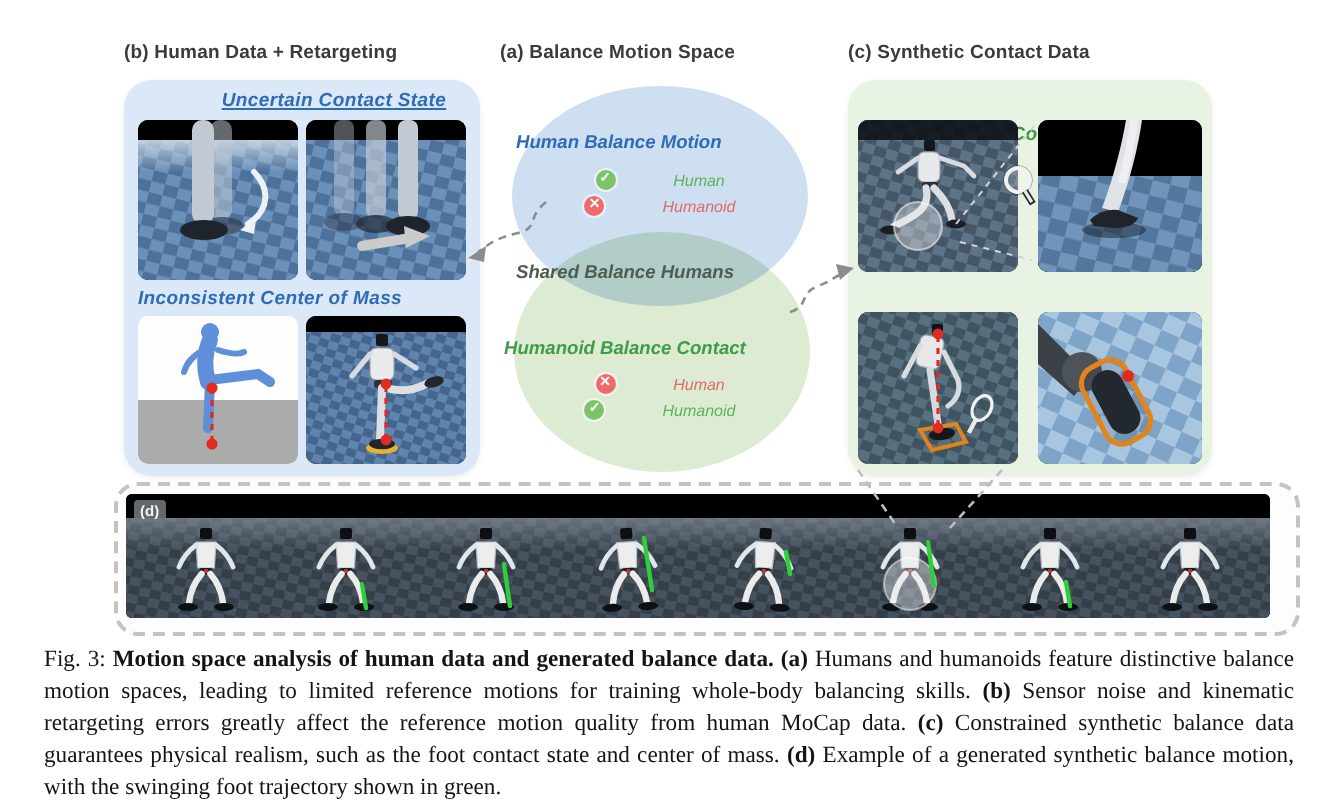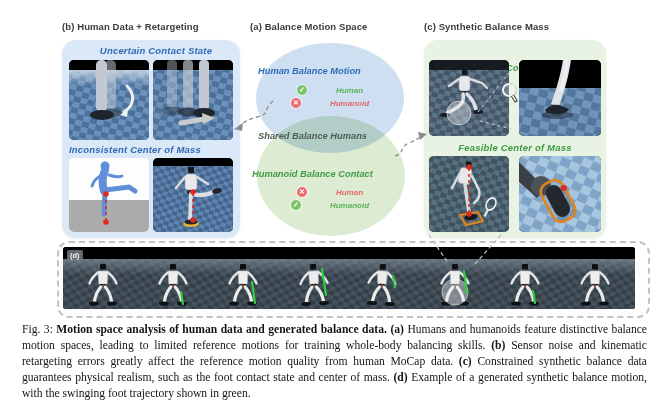--- a/index.html
+++ b/index.html
@@ -16,41 +16,41 @@
   .img-frame svg{display:block;}
   .venn-label{font-size:9.3px;font-weight:700;font-style:italic;}
   .venn-blue{color:#2e6cb5;}
   .venn-green{color:#3f9c47;}
   .venn-gray{color:#4e5d52;}
   .legend-row{display:flex;align-items:center;justify-content:center;gap:5px;height:12px;}
   .legend-icon{width:10px;height:10px;border-radius:50%;display:flex;align-items:center;justify-content:center;
                color:#fff;font-size:7px;line-height:10px;font-weight:700;box-shadow:0 0 0 1px rgba(255,255,255,.6);}
   .icon-check{background:#7cc46a;}
   .icon-cross{background:#ee6b6b;}
-  .legend-text{font-size:8px;font-style:italic;font-weight:700;margin-left:24px;}
+  .legend-text{font-size:8px;font-style:italic;font-weight:400;margin-left:24px;}
   .txt-green{color:#5cb45c;}
   .txt-red{color:#e06a6a;}
   .strip-border{border:2px dashed #c3c3c3;border-radius:12px;background:#fdfdfd;}
   .d-badge{background:rgba(112,118,124,.88);color:#f2f2f2;font-size:7.5px;font-weight:600;
            padding:1px 3px;border-radius:2px;line-height:9px;}
   .caption{font-family:"Liberation Serif",serif;font-size:11.6px;line-height:16px;color:#141414;
            text-align:justify;margin:0;}
   .caption .b{font-weight:700;}
   .overlay{pointer-events:none;z-index:40;}
   .z1{z-index:1;} .z2{z-index:2;}
 </style>
 </head>
 <body>
 
 <div class="abs panel-title z2" style="left:62px;top:21px;width:178px;">(b) Human Data + Retargeting</div>
 <div class="abs panel-title z2" style="left:250px;top:21px;width:160px;">(a) Balance Motion Space</div>
-<div class="abs panel-title z2" style="left:424px;top:21px;width:182px;">(c) Synthetic Balance Mass</div>
+<div class="abs panel-title z2" style="left:424px;top:21px;width:182px;">(c) Synthetic Contact Data</div>
 
 <div class="abs panel-box box-b z1" style="left:62px;top:40px;width:178px;height:198px;">
-  <div class="abs script-label lbl-blue" style="left:5px;top:5px;width:178px;">Uncertain Contact State</div>
+  <div class="abs script-label lbl-blue" style="left:16px;top:5px;width:178px;text-decoration:underline;">Uncertain Contact State</div>
 
   <div class="abs img-frame" style="left:7px;top:20px;width:80px;height:80px;">
     <svg width="80" height="80" viewBox="0 0 80 80">
       <defs>
         <pattern id="pb1" width="14" height="14" patternUnits="userSpaceOnUse" patternTransform="rotate(14) scale(1,0.8)">
           <rect width="14" height="14" fill="#6b90ba"></rect>
             <rect width="7" height="7" fill="#4c719b"></rect>
             <rect x="7" y="7" width="7" height="7" fill="#4c719b"></rect>
         </pattern>
         <linearGradient id="fb1" x1="0" y1="0" x2="0" y2="1">
@@ -214,21 +214,20 @@
       </defs>
       <rect width="82" height="76" fill="#000"></rect>
       <rect y="28" width="82" height="48" fill="url(#pc2)"></rect>
       <path d="M52,0 C50,14 46,30 40,46 L32,44 C38,28 42,12 44,0 Z" fill="#dfe3e7"></path>
       <path d="M50,0 C49,10 47,20 44,32 L40,31 C43,20 45,8 46,0 Z" fill="#f2f4f6" opacity=".7"></path>
       <ellipse cx="38" cy="55" rx="16" ry="4" fill="#17202b" opacity=".5"></ellipse>
       <path d="M26,50 Q32,44 40,45 L50,49 Q48,54 38,54 L28,53 Z" fill="#1f242b"></path>
     </svg>
   </div>
 
-  <div class="abs script-label lbl-green" style="left:0;top:102px;width:182px;">Feasible Center of Mass</div>
 
   <div class="abs img-frame" style="left:5px;top:116px;width:80px;height:76px;">
     <svg width="80" height="76" viewBox="0 0 80 76">
       <defs>
         <pattern id="pc3" width="12" height="12" patternUnits="userSpaceOnUse" patternTransform="rotate(20) scale(1,0.82)">
           <rect width="12" height="12" fill="#57707f"></rect>
             <rect width="6" height="6" fill="#3f545f"></rect>
             <rect x="6" y="6" width="6" height="6" fill="#3f545f"></rect>
         </pattern>
       </defs>

